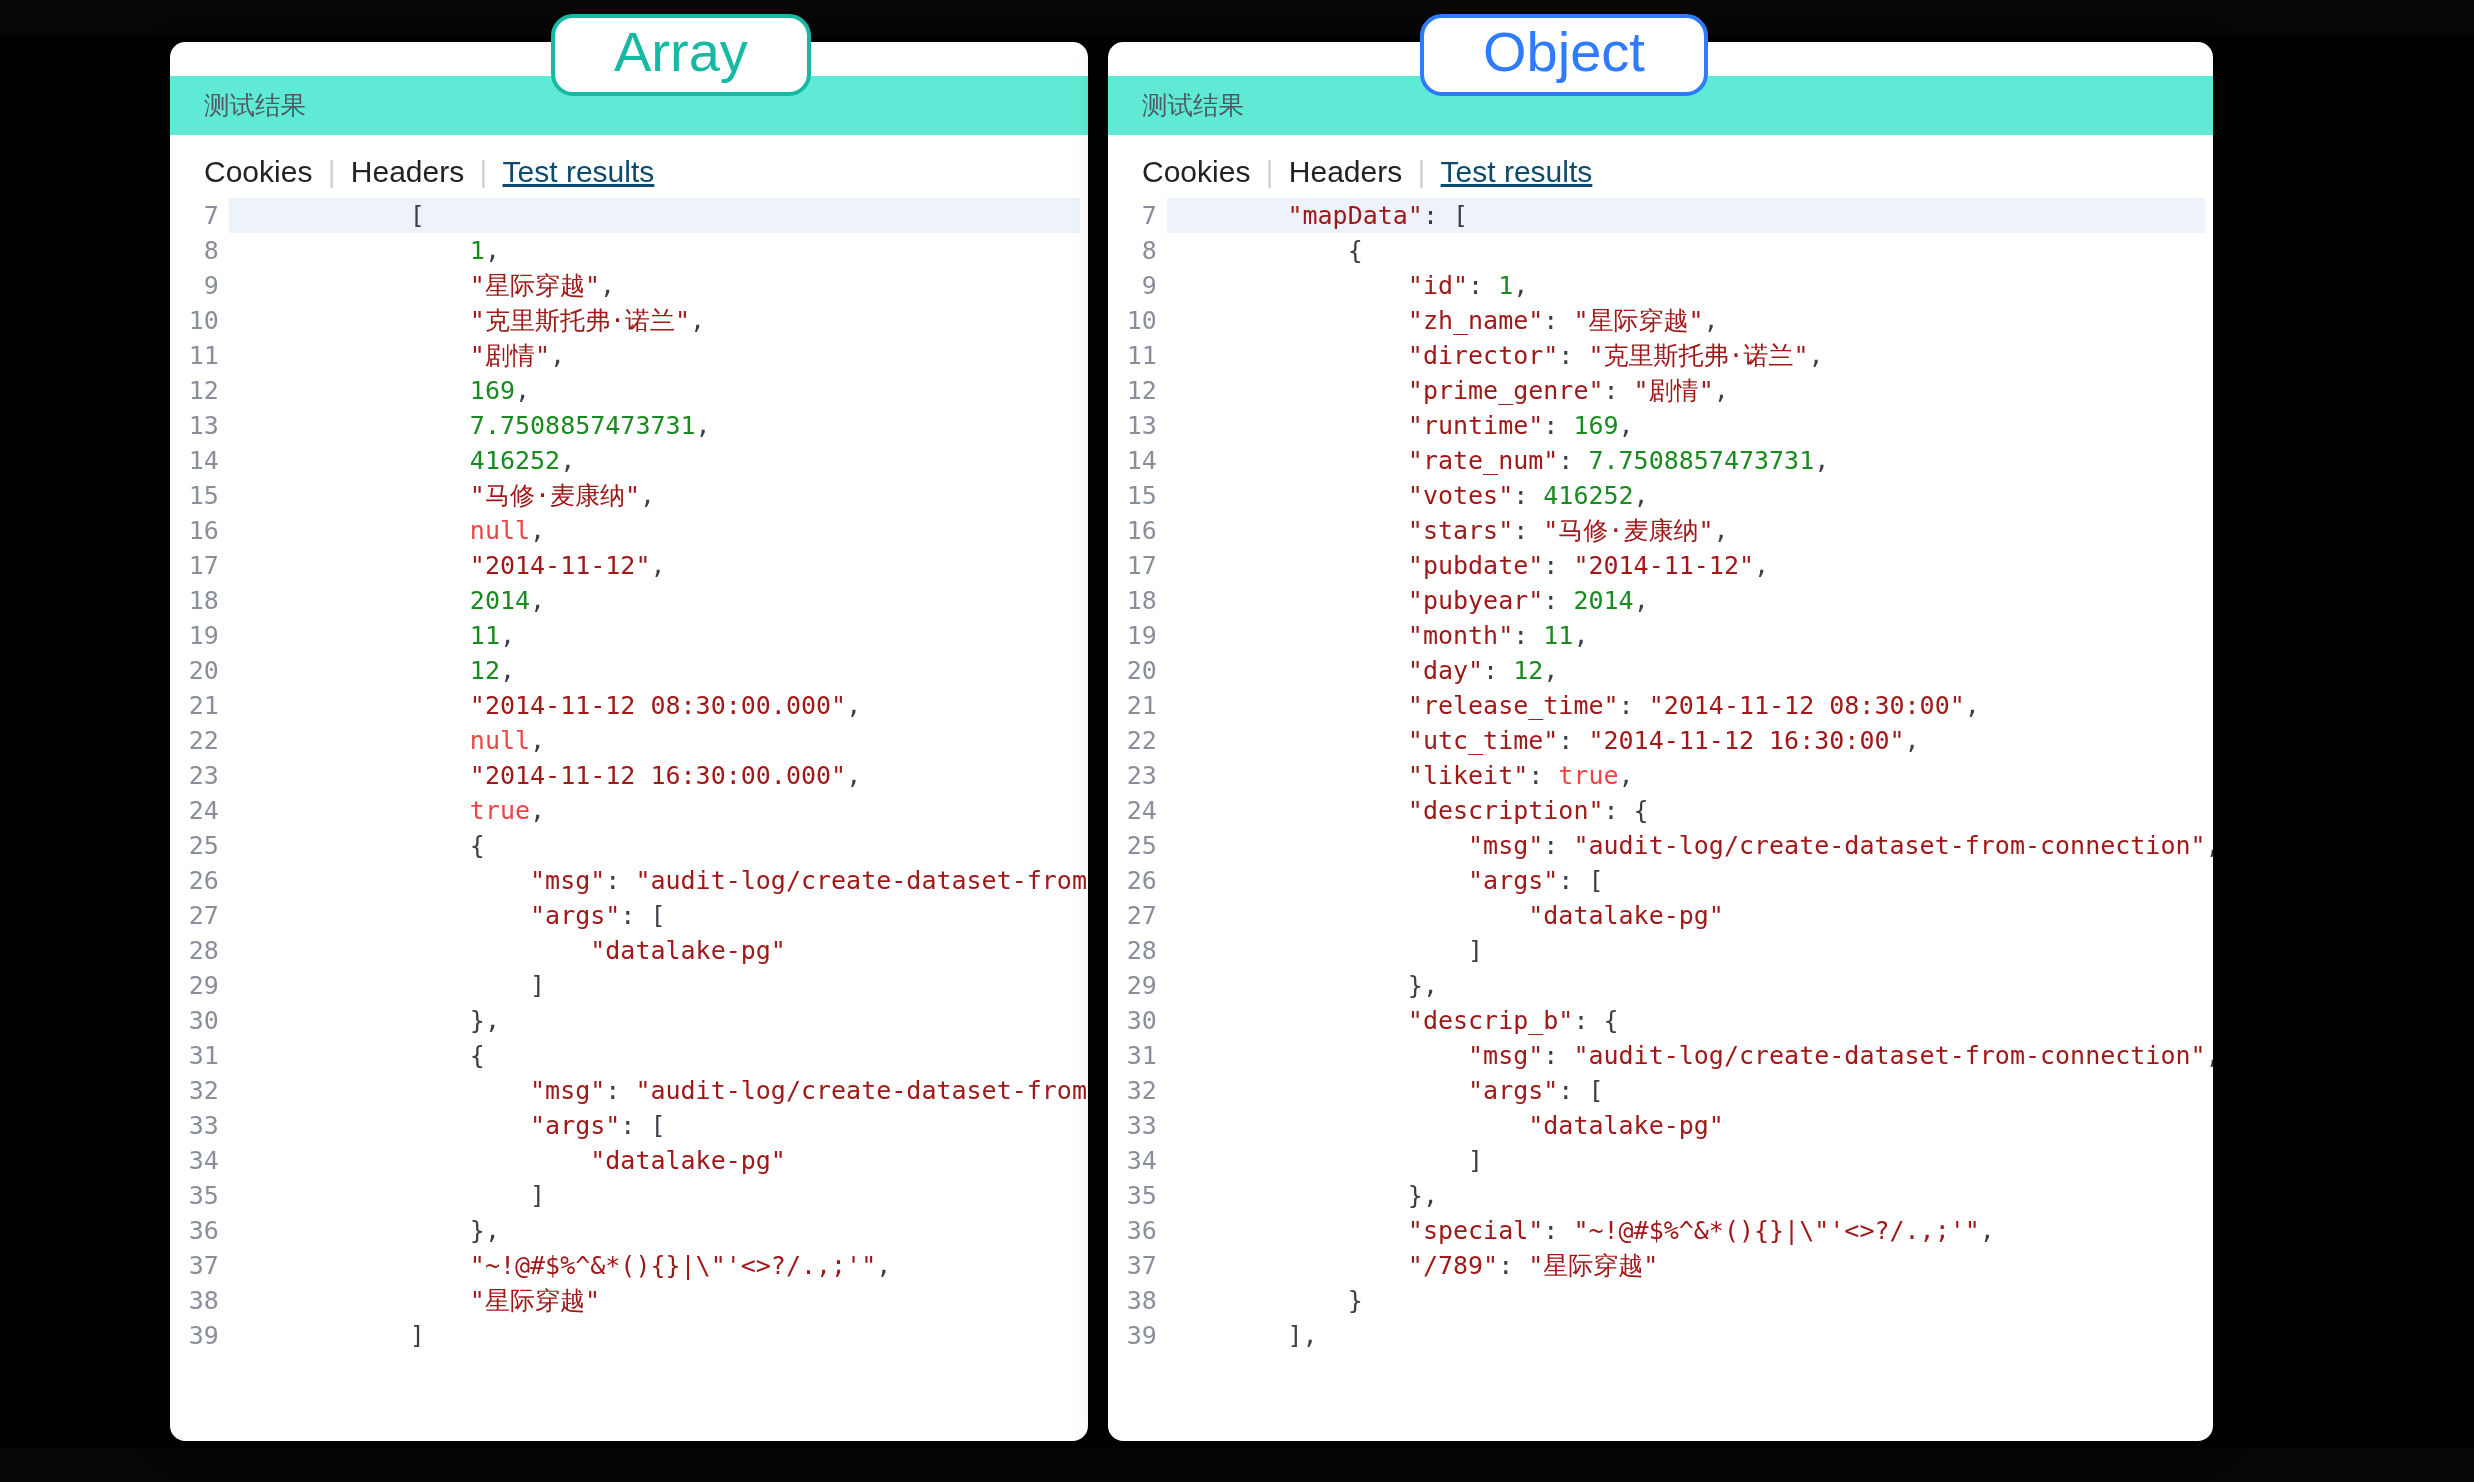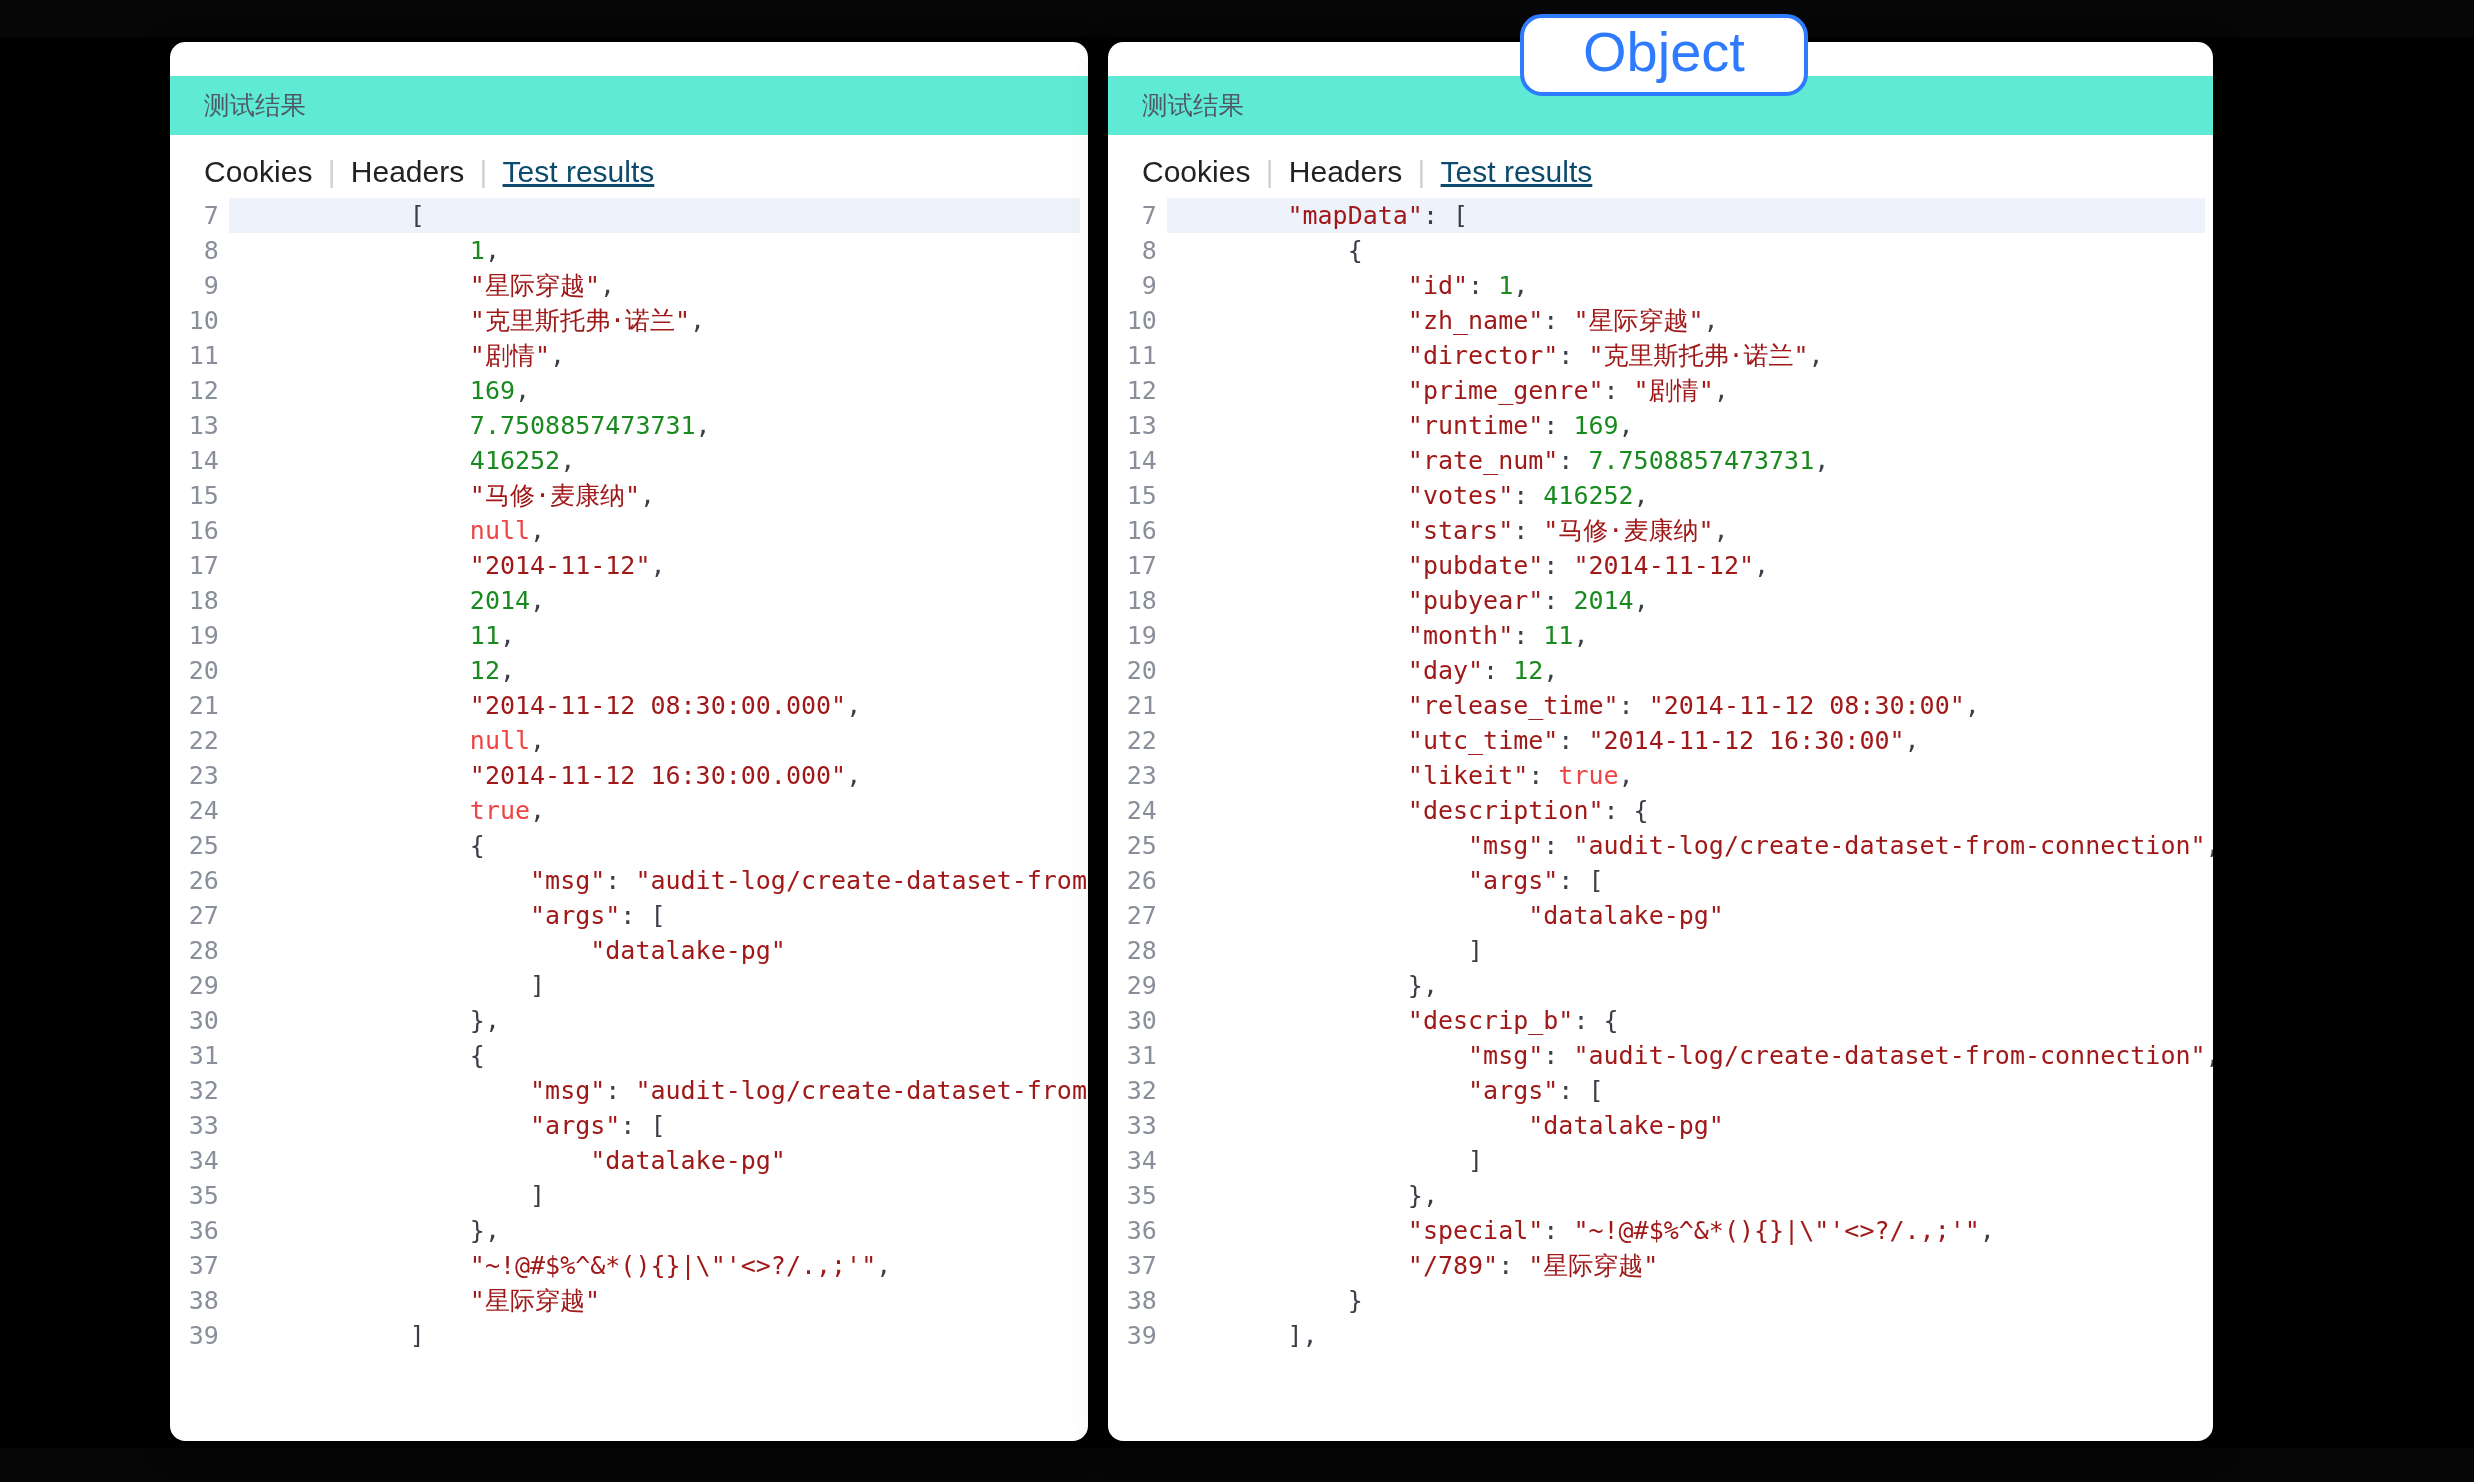--- a/index.html
+++ b/index.html
@@ -109,32 +109,33 @@
     font-weight: 500;
     line-height: 1;
     z-index: 5;
   }
   .badge.arr {
     left: 551px;
     color: #16b9a4;
     border: 4.2px solid #16b9a4;
   }
   .badge.obj {
-    left: 1520px;
+    left: 1420px;
     color: #2e7bff;
     border: 4.2px solid #2e7bff;
   }
 </style>
 </head>
 <body>
 
 <div class="stage">
   <div class="black-bar-top"></div>
   <div class="black-bar-bottom"></div>
 
+  <div class="badge arr">Array</div>
   <div class="badge obj">Object</div>
 
   <div class="panel left">
     <div class="result-bar">测试结果</div>
     <div class="tabs-row">
       <span class="tab">Cookies</span>
       <span class="divider">|</span>
       <span class="tab">Headers</span>
       <span class="divider">|</span>
       <span class="tab active">Test results</span>

